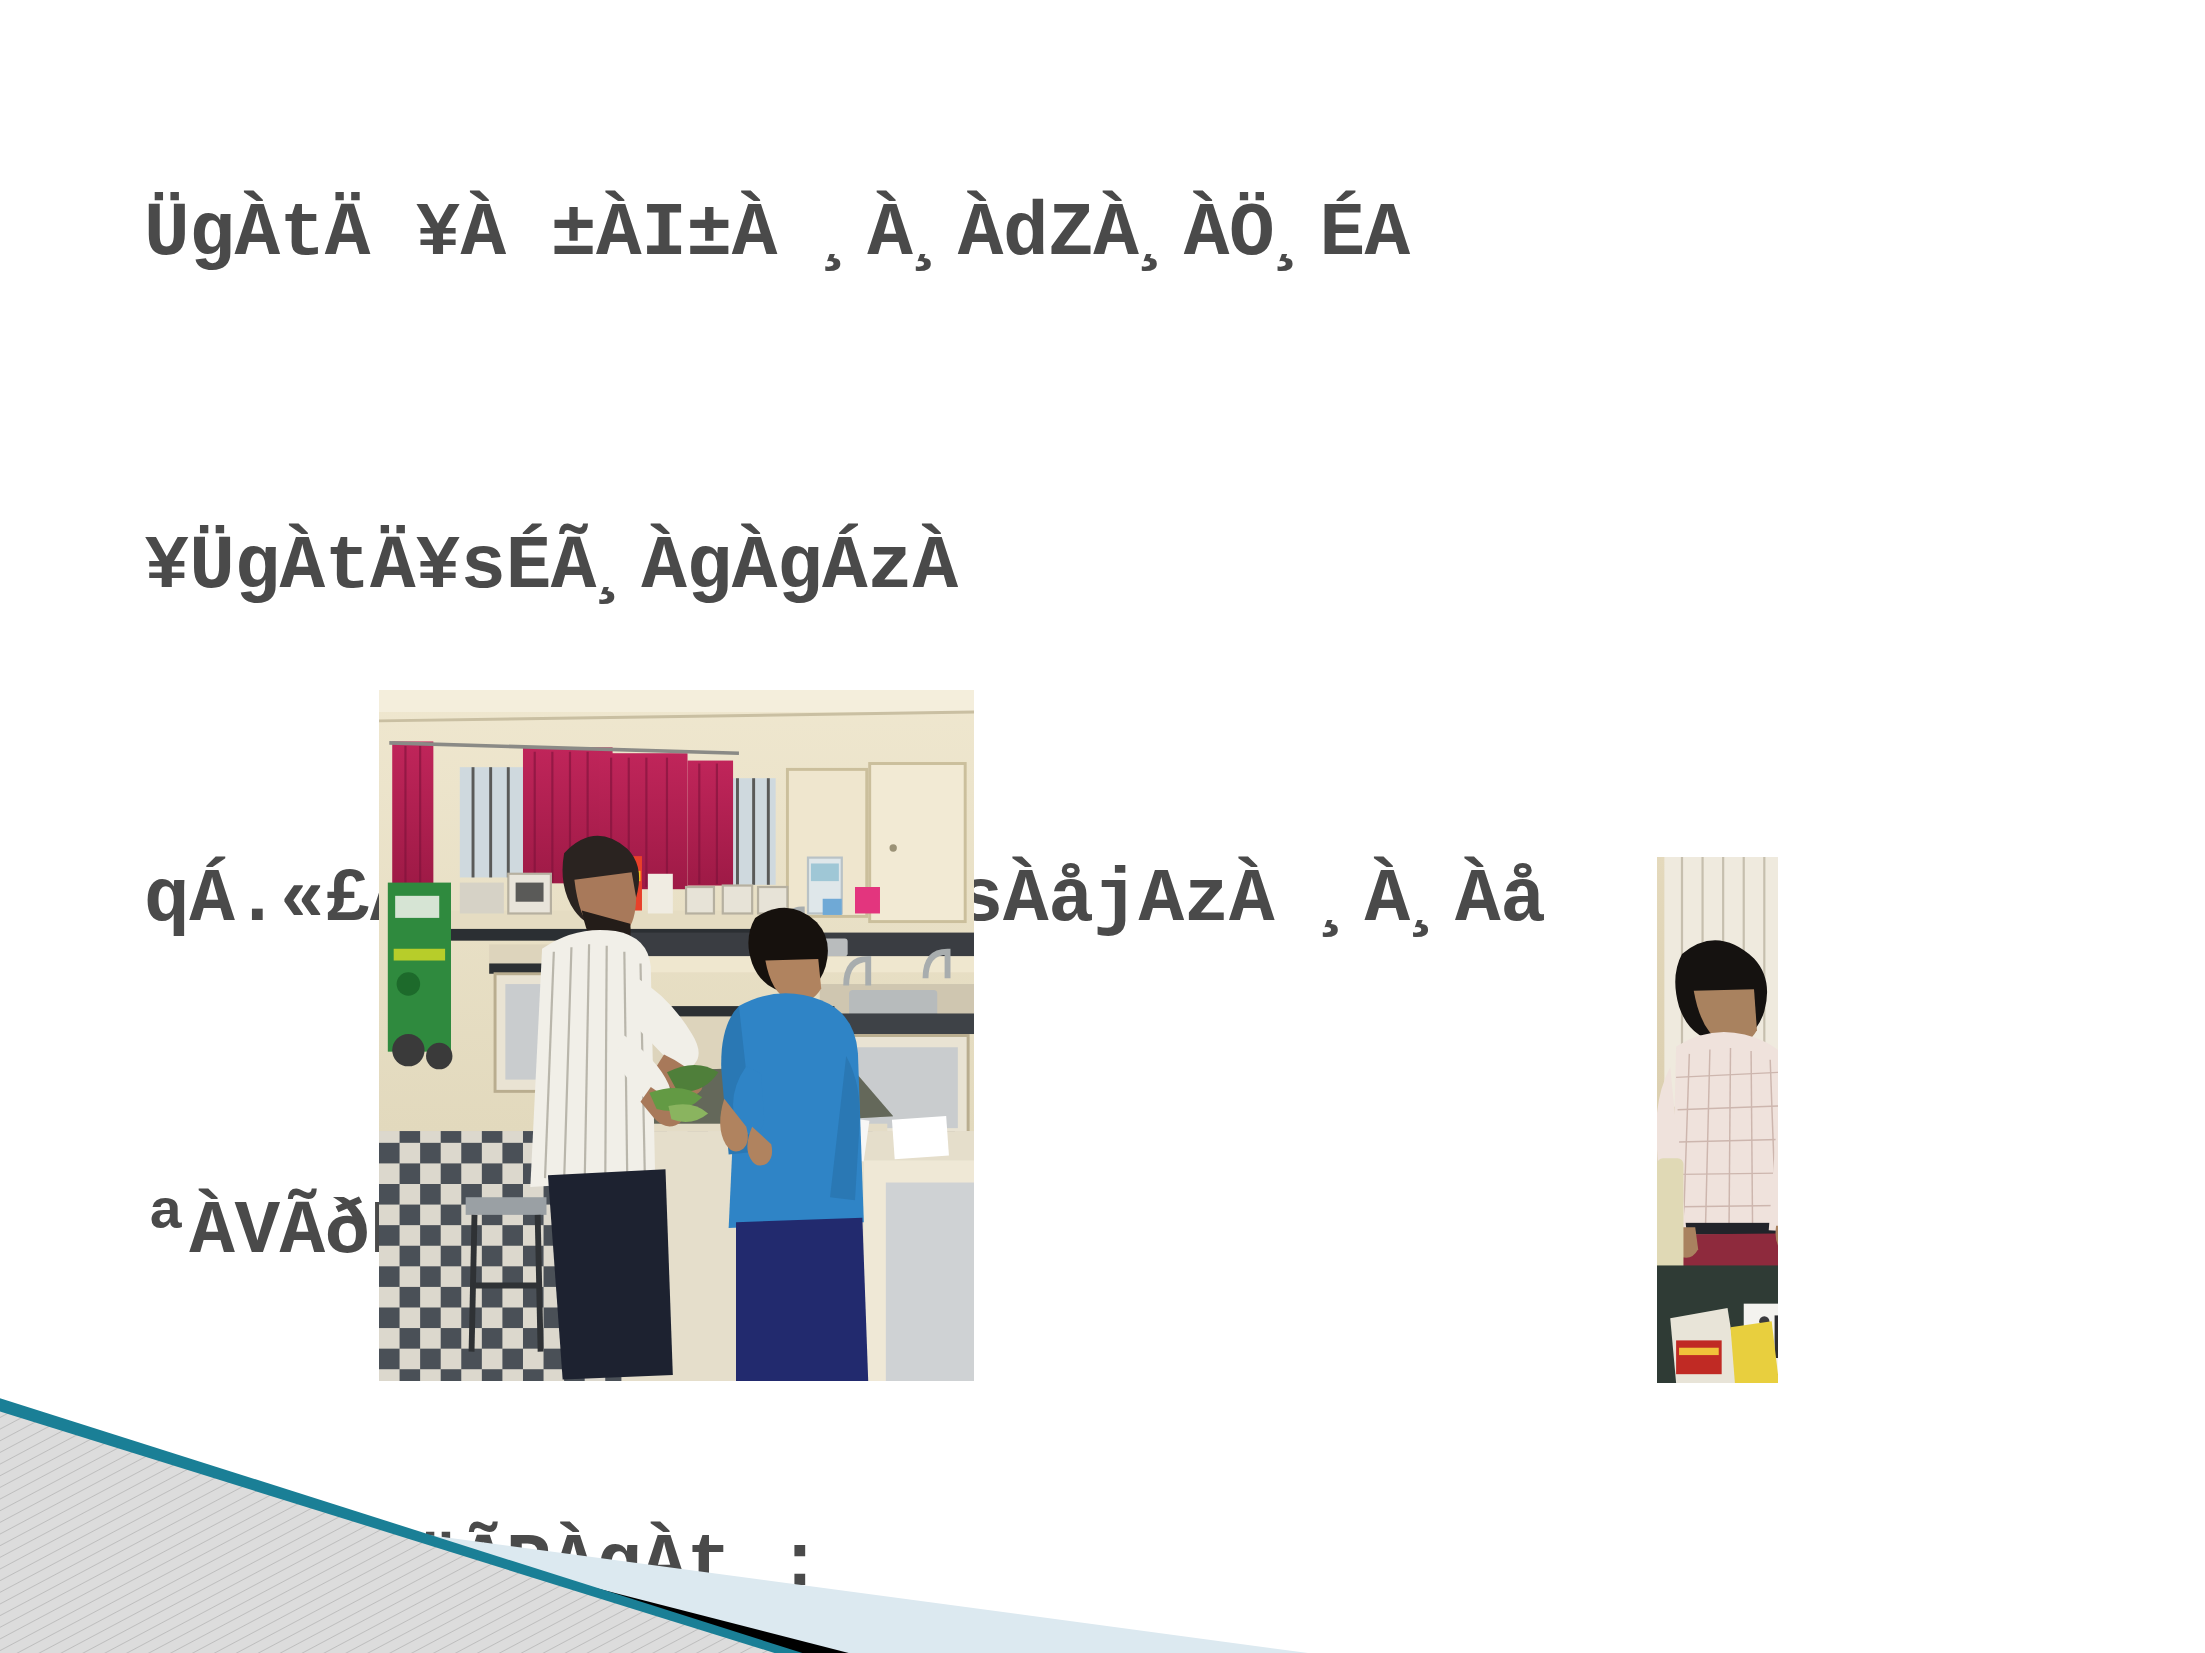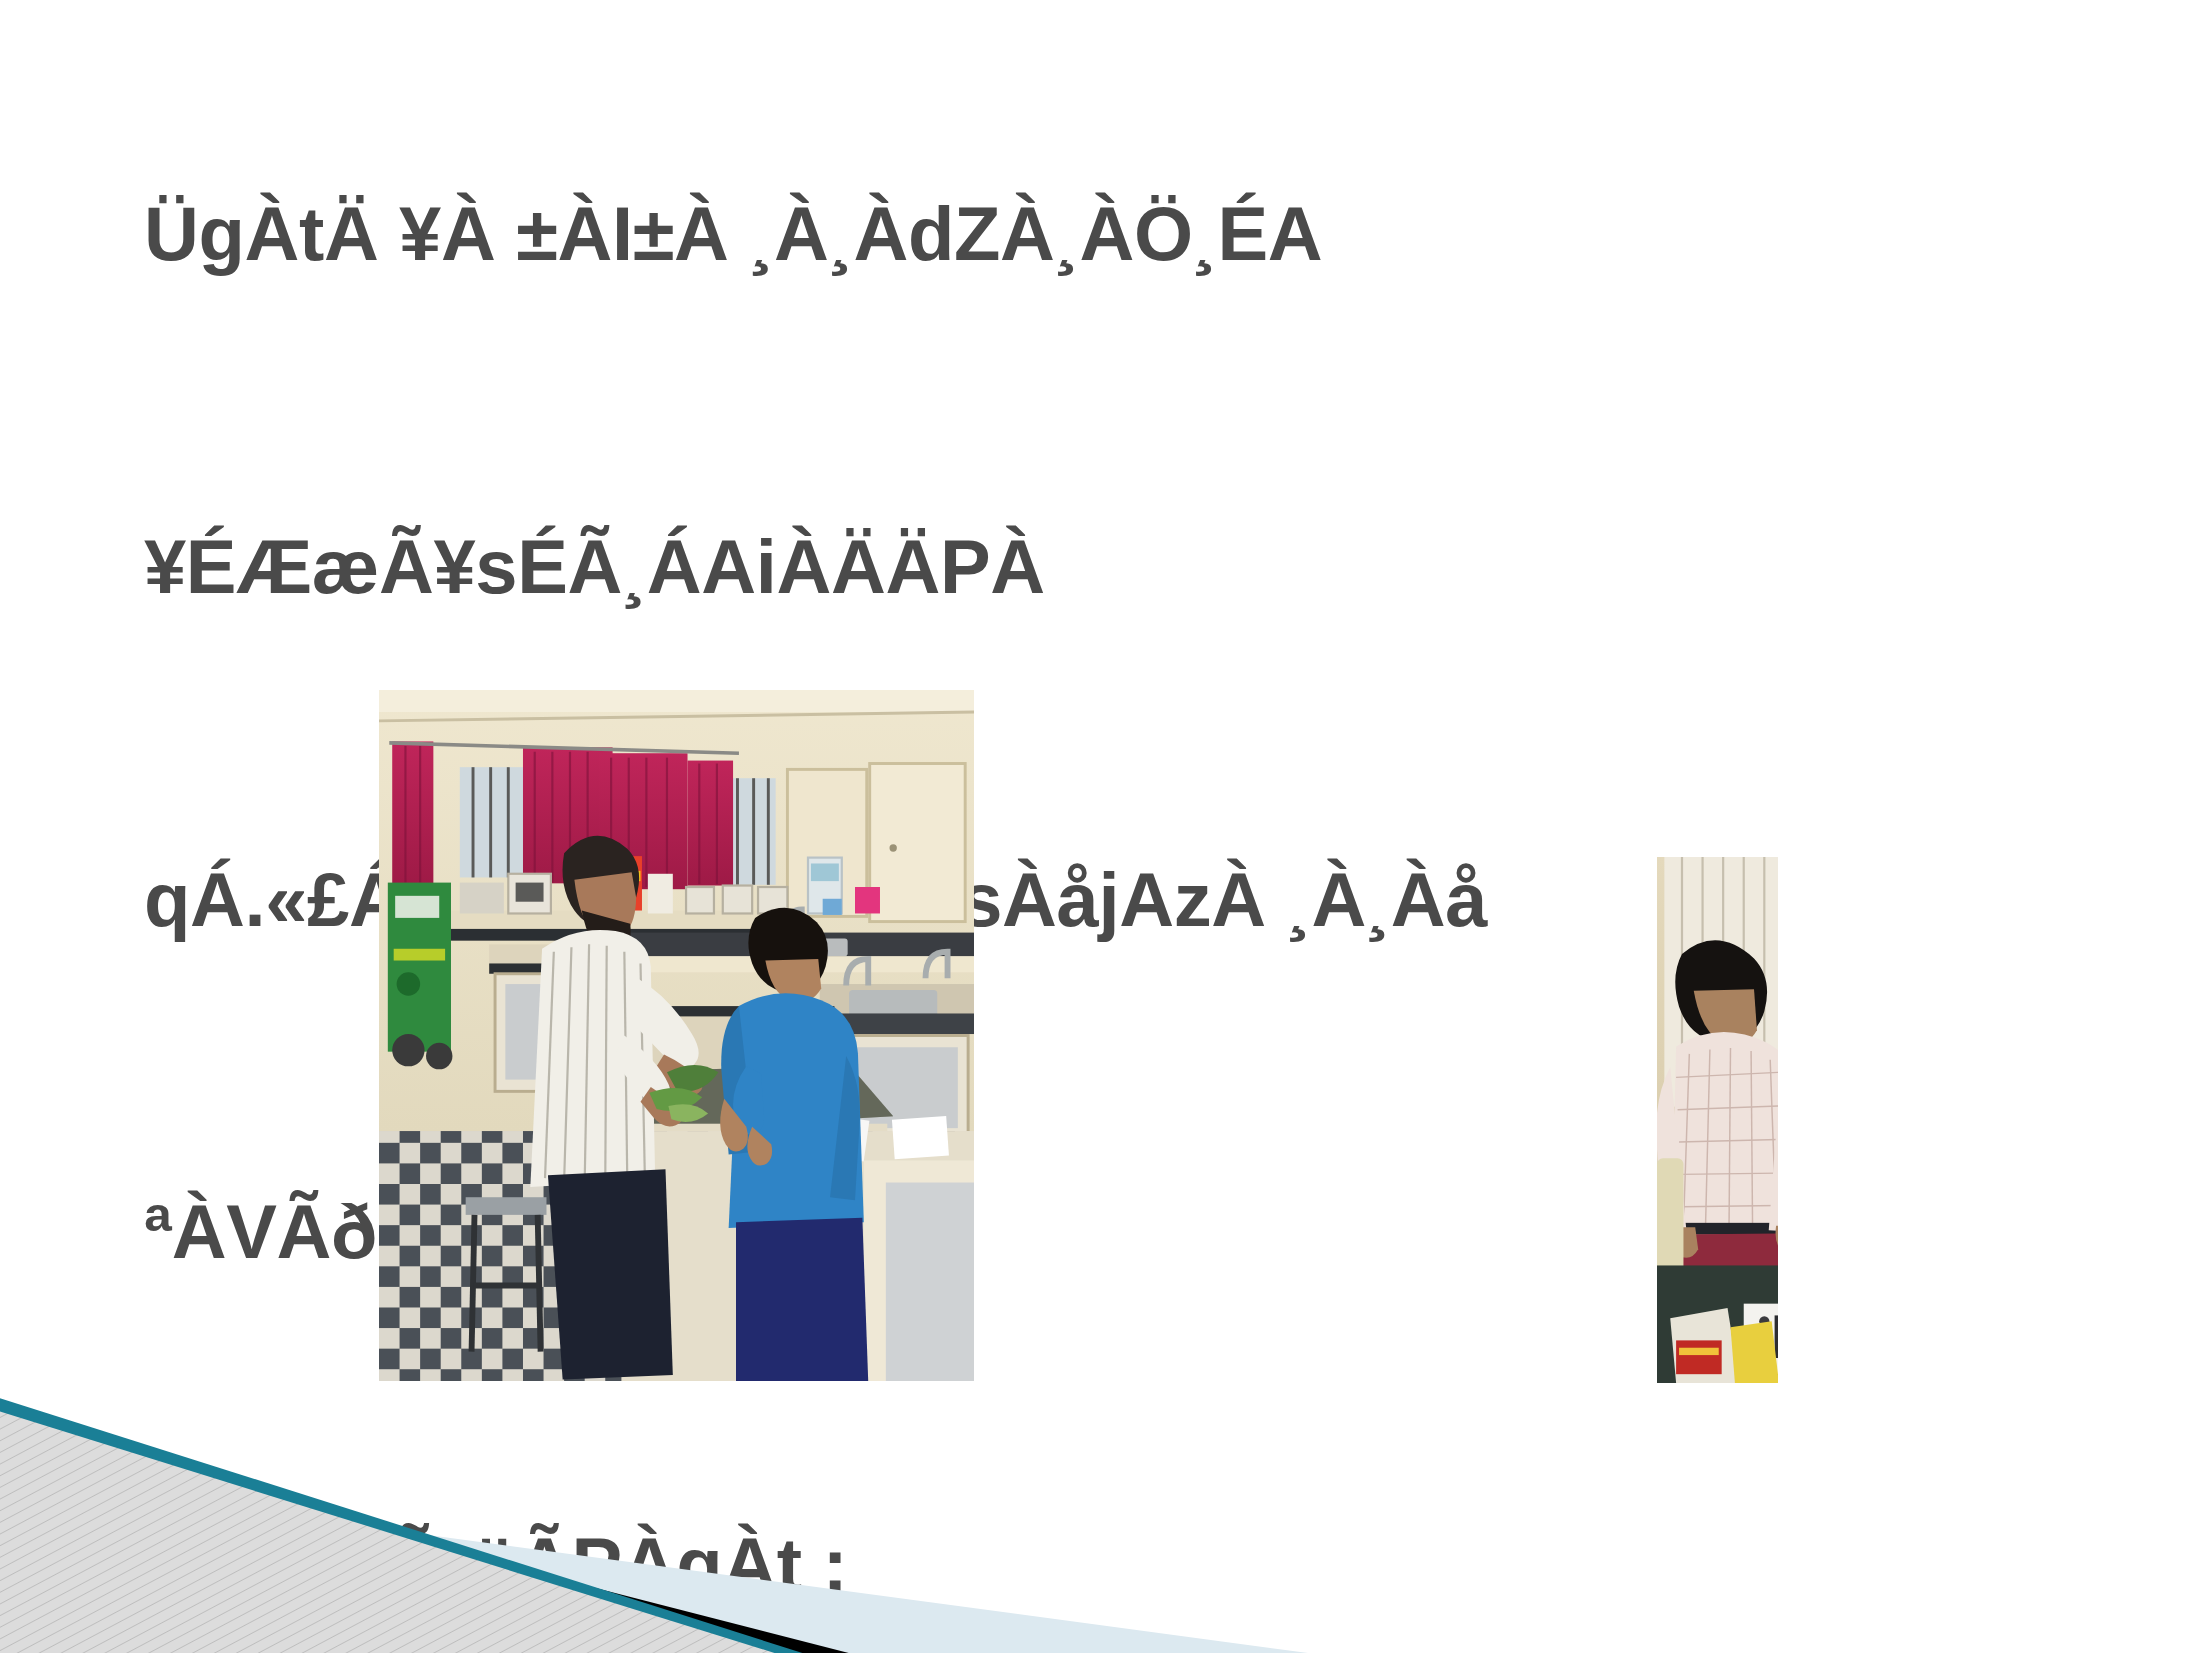--- a/index.html
+++ b/index.html
@@ -6,21 +6,21 @@
     margin: 0;
     padding: 0;
     background: #ffffff;
   }
   #slide {
     position: relative;
     width: 1778px;
     height: 1654px;
     background: #ffffff;
     overflow: hidden;
-    font-family: Liberation Sans, sans-serif;
+    font-family: Liberation Mono, monospace;
   }
 
   
   #title-block {
     position: absolute;
     left: 144px;
     top: -43px;
     width: 1941px;
     color: #4a4a4a;
     font-weight: bold;
@@ -66,21 +66,21 @@
   }
   #corner-decor svg { display: block; width: 100%; height: 100%; }
 </style>
 </head>
 <body>
 
 <div id="slide" style="background: rgb(255, 255, 255);">
 
   <div id="title-block" style="color: rgb(74, 74, 74);">
     <span class="title-line">ÜgÀtÄ ¥À ±ÀI±À ¸À¸ÀdZÀ¸ÀÖ¸ÉA</span>
-    <span class="title-line">¥ÉÆæÃ¥sÉÃ¸ÁAiÀÄÄPÀ</span>
+    <span class="title-line">¥ÜgÀtÄ¥sÉÃ¸ÀgÀgÁzÀ</span>
     <span class="title-line">qÁ.«£ÁAiÀÄÄPÀ G¥ÁzsÀåjAzÀ ¸À¸Àå</span>
     <span class="title-line">ªÀVÃðPÀgÀt ªÀiÁ»w</span>
     <span class="title-line">PÉÆæÃrüÃPÀgÀt :</span>
   </div>
 
   <div class="photo" id="photo-lab">
     <svg viewBox="0 0 810 940" preserveAspectRatio="none">
       <defs>
         <linearGradient id="wallg" x1="0" y1="0" x2="0" y2="1">
           <stop offset="0" stop-color="#efe7cf"></stop>

